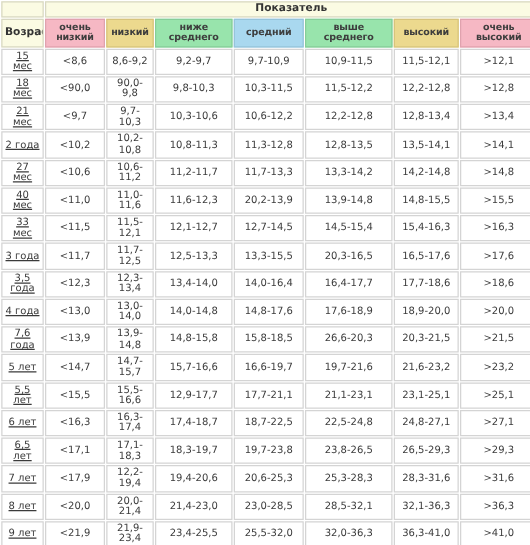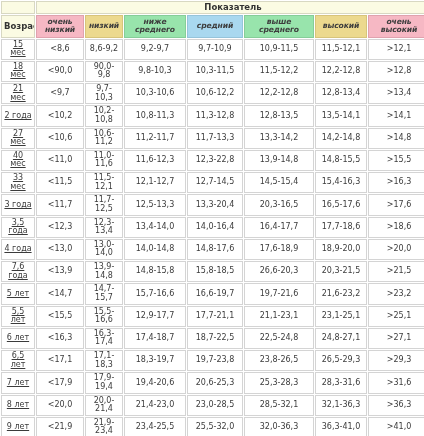--- a/index.html
+++ b/index.html
@@ -63,21 +63,20 @@
     font-size: 8.5px;
     color: #333333;
   }
   .hdr-cat {
     font-weight: bold !important;
     font-size: 7.6px;
     color: #3d3d3d;
     letter-spacing: -0.1px;
     line-height: 1.12;
     padding: 2px 1px !important;
-    font-style: italic;
   }
   .c-pink   { background: #f6b8c4 !important; border-color: #e0a2ae !important; }
   .c-yellow { background: #ecd98e !important; border-color: #d7c47c !important; }
   .c-green  { background: #98e4ac !important; border-color: #86cd99 !important; }
   .c-blue   { background: #a9d8ef !important; border-color: #96c4da !important; }
 
   
   td.age {
     font-size: 8px;
     color: #3b3b3b;
@@ -180,41 +179,41 @@
           <td class="val">11,7-13,3</td>
           <td class="val">13,3-14,2</td>
           <td class="val">14,2-14,8</td>
           <td class="val">&gt;14,8</td>
         </tr>
         <tr>
           <td class="age">40 мес</td>
           <td class="val">&lt;11,0</td>
           <td class="val">11,0-11,6</td>
           <td class="val">11,6-12,3</td>
-          <td class="val">12,3-22,8</td>
+          <td class="val">20,2-13,9</td>
           <td class="val">13,9-14,8</td>
           <td class="val">14,8-15,5</td>
           <td class="val">&gt;15,5</td>
         </tr>
         <tr>
           <td class="age">33 мес</td>
           <td class="val">&lt;11,5</td>
           <td class="val">11,5-12,1</td>
           <td class="val">12,1-12,7</td>
           <td class="val">12,7-14,5</td>
           <td class="val">14,5-15,4</td>
           <td class="val">15,4-16,3</td>
           <td class="val">&gt;16,3</td>
         </tr>
         <tr>
           <td class="age">3 года</td>
           <td class="val">&lt;11,7</td>
           <td class="val">11,7-12,5</td>
           <td class="val">12,5-13,3</td>
-          <td class="val">13,3-20,4</td>
+          <td class="val">13,3-15,5</td>
           <td class="val">20,3-16,5</td>
           <td class="val">16,5-17,6</td>
           <td class="val">&gt;17,6</td>
         </tr>
         <tr>
           <td class="age">3,5 года</td>
           <td class="val">&lt;12,3</td>
           <td class="val">12,3-13,4</td>
           <td class="val">13,4-14,0</td>
           <td class="val">14,0-16,4</td>
@@ -278,21 +277,21 @@
           <td class="val">17,1-18,3</td>
           <td class="val">18,3-19,7</td>
           <td class="val">19,7-23,8</td>
           <td class="val">23,8-26,5</td>
           <td class="val">26,5-29,3</td>
           <td class="val">&gt;29,3</td>
         </tr>
         <tr>
           <td class="age">7 лет</td>
           <td class="val">&lt;17,9</td>
-          <td class="val">17,9-19,4</td>
+          <td class="val">12,2-19,4</td>
           <td class="val">19,4-20,6</td>
           <td class="val">20,6-25,3</td>
           <td class="val">25,3-28,3</td>
           <td class="val">28,3-31,6</td>
           <td class="val">&gt;31,6</td>
         </tr>
         <tr>
           <td class="age">8 лет</td>
           <td class="val">&lt;20,0</td>
           <td class="val">20,0-21,4</td>

